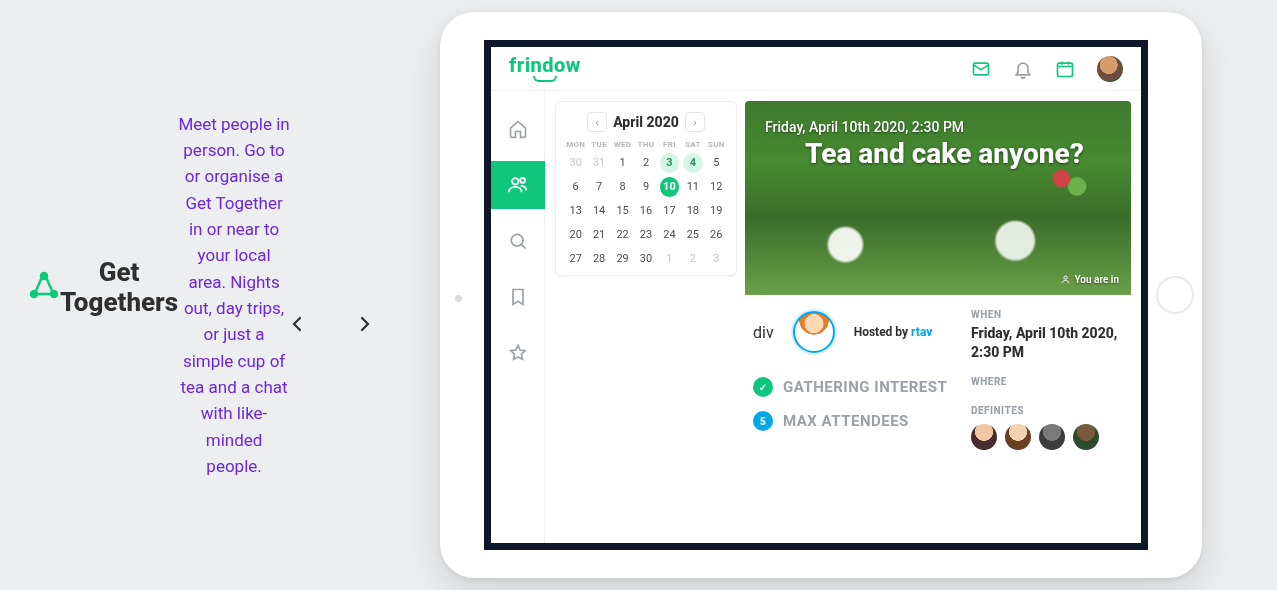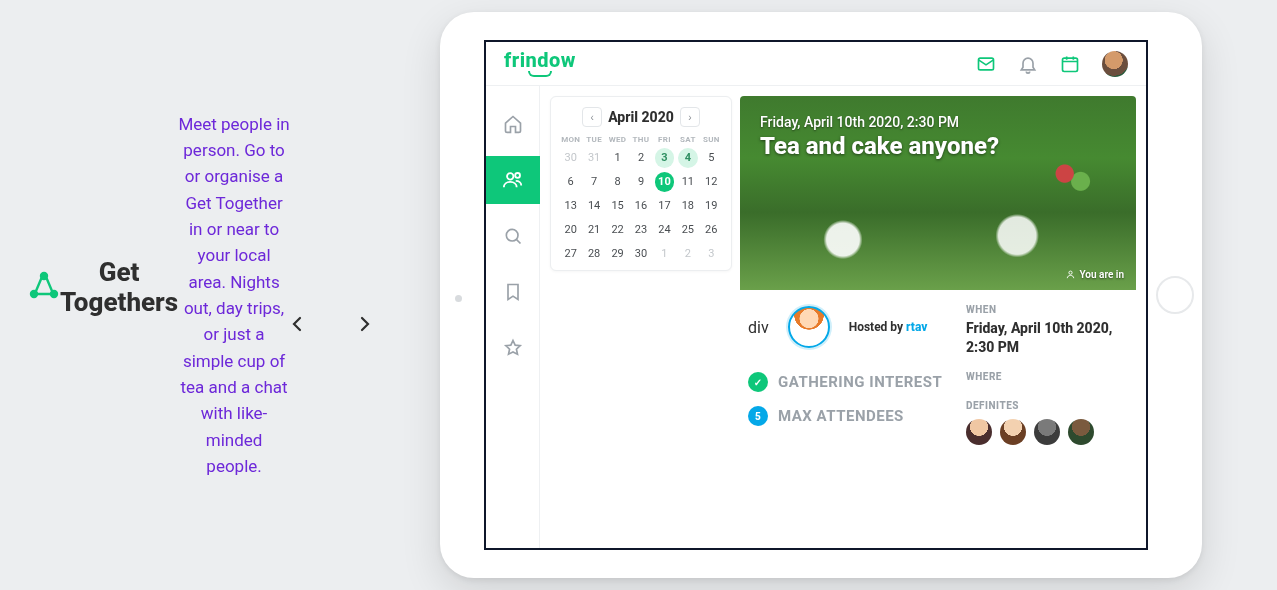--- a/index.html
+++ b/index.html
@@ -27,21 +27,21 @@
   .tablet{
     position:absolute;left:440px;top:12px;width:762px;height:566px;
     background:#fff;border-radius:34px;
     box-shadow:0 14px 40px rgba(0,0,0,.12),0 2px 6px rgba(0,0,0,.08);
     padding:28px 54px 28px 44px;
   }
   .tablet-dot{position:absolute;left:15px;top:50%;width:7px;height:7px;border-radius:50%;background:#d8dbde;}
   .tablet-home{position:absolute;right:8px;top:50%;transform:translateY(-50%);width:38px;height:38px;border-radius:50%;border:2px solid #e7e9eb;}
 
   .screen{
-    width:100%;height:100%;border:2px solid #0f172a;background:#fff;position:relative;overflow:hidden;
+    width:100%;height:100%;border:7px solid #0f172a;background:#fff;position:relative;overflow:hidden;
   }
 
   
   .hdr{height:44px;border-bottom:1px solid #eef0f2;display:flex;align-items:center;padding:0 18px 0 18px;}
   .logo{font-weight:800;font-size:20px;color:#0ec77a;letter-spacing:.5px;display:flex;flex-direction:column;align-items:center;line-height:1;}
   .logo-smile{width:24px;height:6px;border:2px solid #0ec77a;border-top:none;border-radius:0 0 14px 14px;margin-top:1px;}
   .hdr-spacer{flex:1;}
   .hdr-icons{display:flex;align-items:center;gap:22px;}
   .hdr-ico{width:20px;height:20px;display:flex;align-items:center;justify-content:center;color:#9aa1a8;}
   .hdr-ico.accent{color:#0ec77a;}
@@ -73,21 +73,21 @@
     position:relative;height:194px;border-radius:4px 4px 0 0;overflow:hidden;color:#fff;
     background:
       radial-gradient(circle at 70% 72%, rgba(255,255,255,.85) 0 6%, transparent 7%),
       radial-gradient(circle at 26% 74%, rgba(255,255,255,.9) 0 5%, transparent 6%),
       radial-gradient(circle at 82% 40%, #c44 0 2.5%, transparent 2.8%),
       radial-gradient(circle at 86% 44%, #6ab04c 0 2.5%, transparent 2.8%),
       linear-gradient(180deg, #3f7a2e 0%, #468a31 32%, #3a6d2a 60%, #6aa04a 100%);
   }
   .hero-inner{position:absolute;inset:0;padding:18px 20px 0 20px;}
   .hero-date{font-size:14px;font-weight:500;text-shadow:0 1px 2px rgba(0,0,0,.5);}
-  .hero-title{font-size:24px;font-weight:800;text-shadow:0 1px 3px rgba(0,0,0,.55);margin-top:2px;}
+  .hero-title{font-size:28px;font-weight:800;text-shadow:0 1px 3px rgba(0,0,0,.55);margin-top:2px;margin-left:40px;}
   .hero-bar{position:absolute;left:18px;bottom:44px;display:flex;gap:12px;align-items:center;}
   .going-pill{background:#fff;border-radius:4px;padding:6px 12px;color:#2f2f2f;font-size:11px;font-weight:700;display:flex;align-items:center;gap:6px;box-shadow:0 2px 6px rgba(0,0,0,.18);}
   .save-pill{background:#0ec77a;border-radius:18px;padding:7px 20px 7px 14px;color:#fff;font-size:12px;font-weight:800;display:flex;align-items:center;gap:6px;cursor:pointer;box-shadow:0 2px 6px rgba(0,0,0,.18);}
   .hero-badge{position:absolute;right:12px;bottom:10px;font-size:10px;font-weight:600;display:flex;align-items:center;gap:4px;text-shadow:0 1px 2px rgba(0,0,0,.5);}
 
   
   .detail{display:flex;gap:14px;padding:12px 4px 0 2px;}
   .detail-left{width:210px;padding-left:6px;}
   .host{display:flex;align-items:center;gap:19px;margin:4px 0 24px 0;}
   .host-avatar{width:42px;height:42px;border-radius:50%;background:radial-gradient(circle at 50% 28%, #ffd9b5 0 28%, transparent 29%),radial-gradient(circle at 50% 18%, #e77b2a 0 40%, transparent 41%),linear-gradient(#fff,#fff);border:2px solid #04a8e8;box-shadow:0 0 0 2px #d0effa;}

